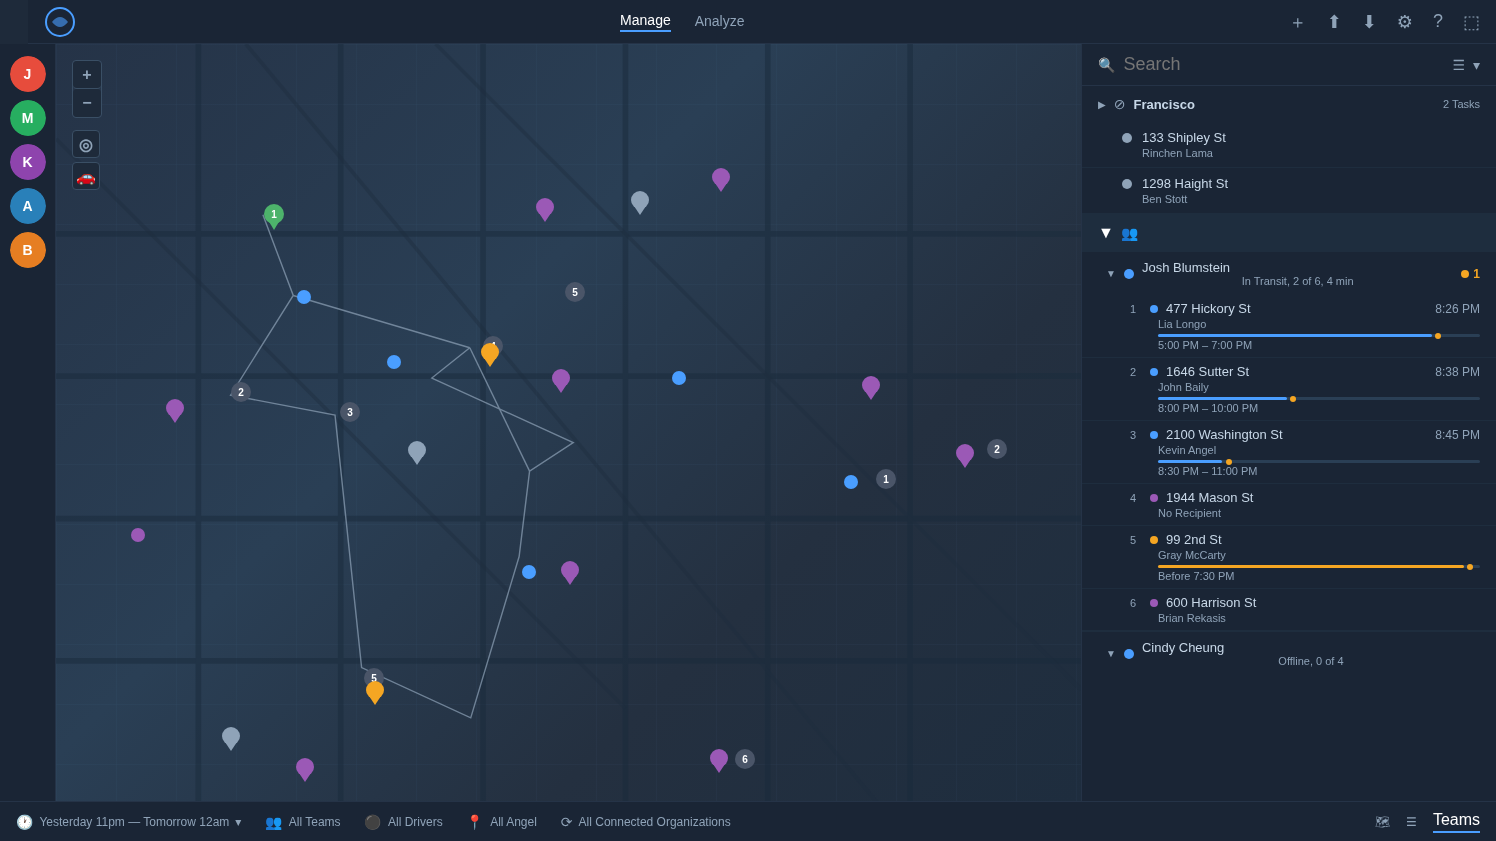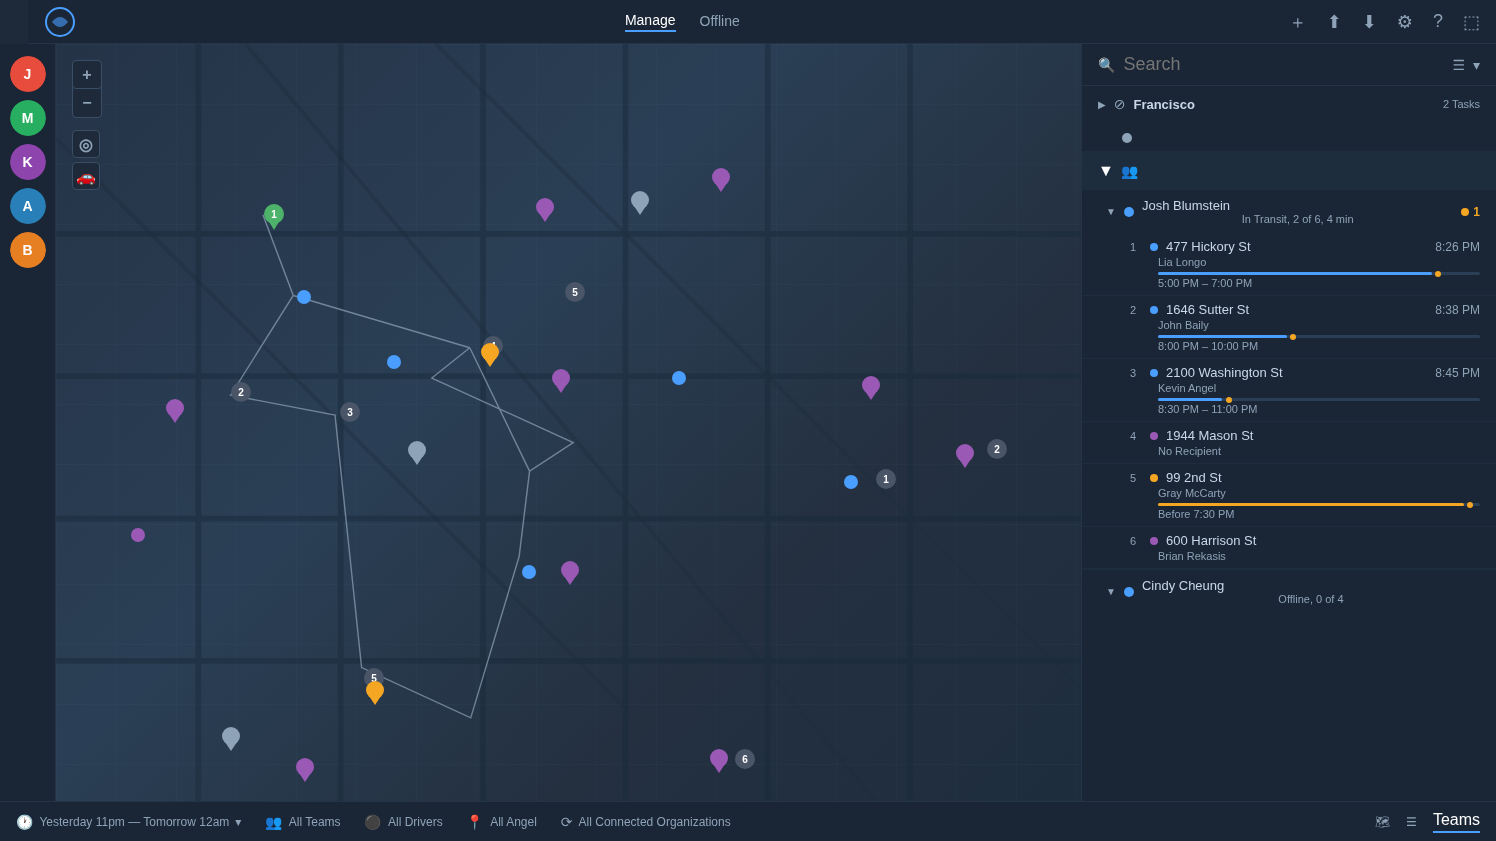--- a/index.html
+++ b/index.html
@@ -341,21 +341,21 @@
 
 <div class="top-nav">
   <div class="top-nav-left">
     <svg class="logo-icon" viewBox="0 0 32 32">
       <circle cx="16" cy="16" r="14" fill="none" stroke="#4a9eff" stroke-width="2"></circle>
       <path d="M8 16 Q16 6 24 16 Q16 26 8 16Z" fill="#4a9eff" opacity="0.6"></path>
     </svg>
   </div>
   <div class="top-nav-center">
     <span class="nav-item active">Manage</span>
-    <span class="nav-item">Offline</span>
+    <span class="nav-item">Analyze</span>
   </div>
   <div class="top-nav-right">
     <span>＋</span>
     <span>⬆</span>
     <span>⬇</span>
     <span>⚙</span>
     <span>?</span>
     <span>⬚</span>
   </div>
 </div>
@@ -571,22 +571,33 @@
 
       <div class="section-header">
         <span class="chevron">▶</span>
         <span class="section-icon">⊘</span>
         <span class="section-title">Francisco</span>
         <span class="section-subtitle">2 Tasks</span>
       </div>
 
       <div class="task-item">
         <div class="task-dot gray"></div>
-      </div>
-
+        <div class="task-info">
+          <div class="task-address">133 Shipley St</div>
+          <div class="task-person">Rinchen Lama</div>
+        </div>
+      </div>
+
+      <div class="task-item">
+        <div class="task-dot gray"></div>
+        <div class="task-info">
+          <div class="task-address">1298 Haight St</div>
+          <div class="task-person">Ben Stott</div>
+        </div>
+      </div>
 
       <div class="team-section-header">
         <span class="chevron">▼</span>
         <span class="team-icon">👥</span>
       </div>
 
       <div class="driver-row">
         <span class="driver-chevron">▼</span>
         <div class="driver-dot blue"></div>
         <div class="driver-info">

